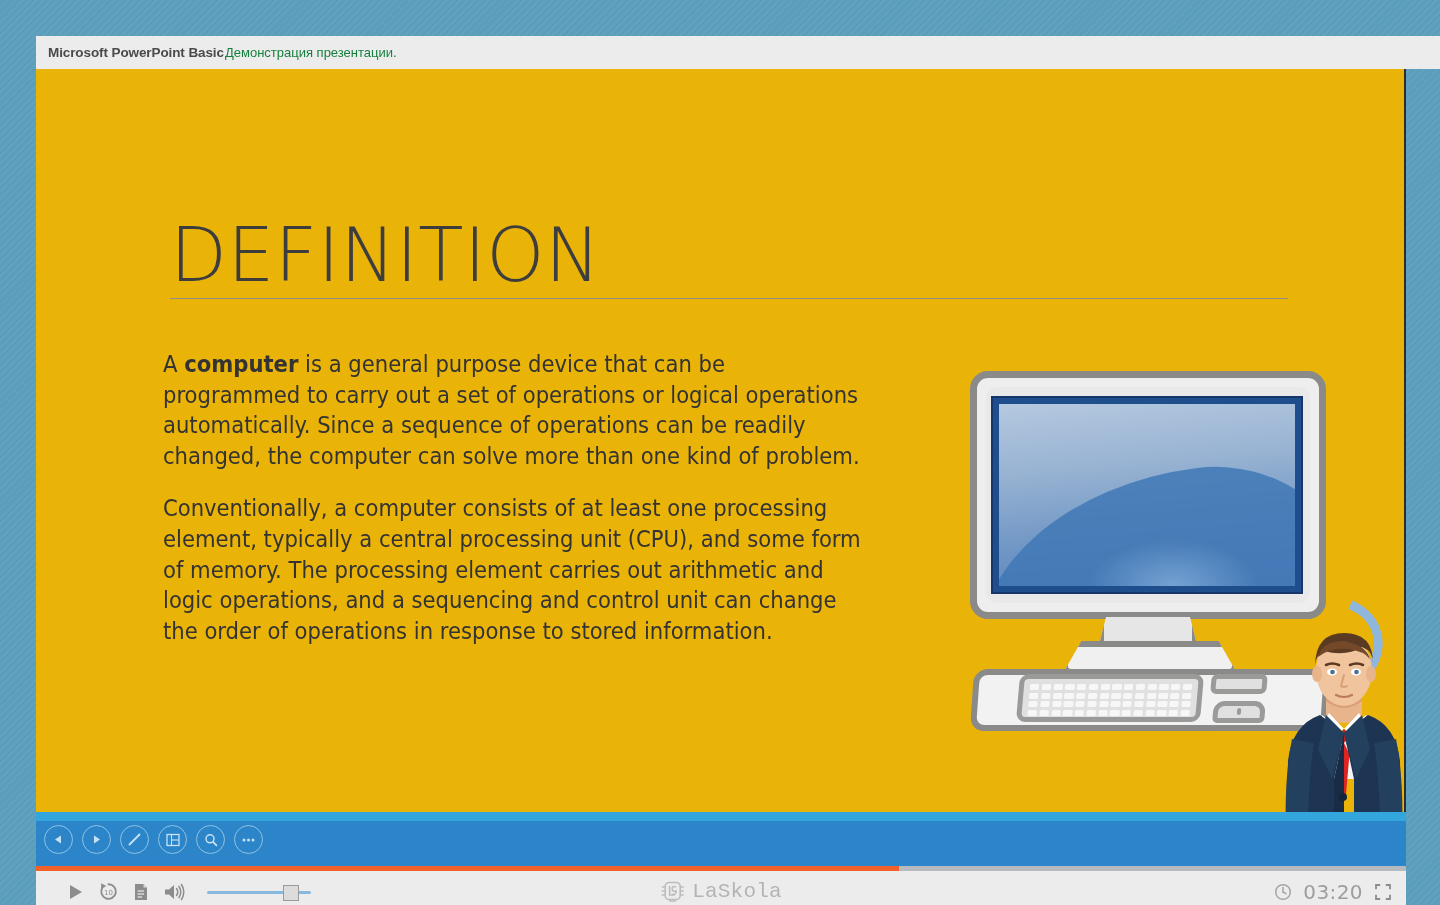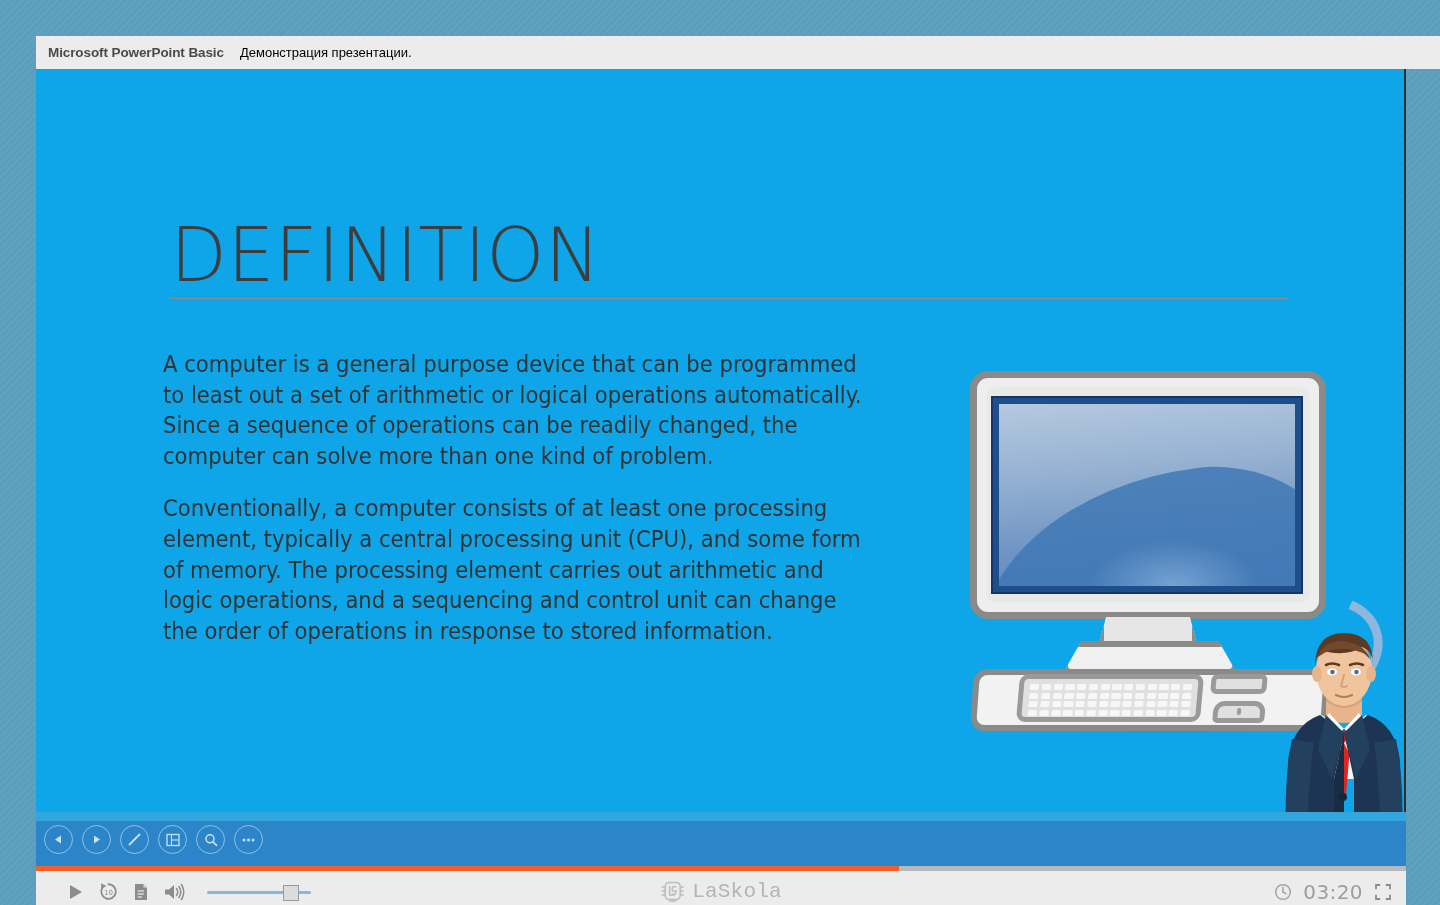--- a/index.html
+++ b/index.html
@@ -45,32 +45,32 @@
   }
   .header-title {
     font-size: 13.5px;
     font-weight: bold;
     color: #4a4a4a;
     letter-spacing: -0.1px;
   }
   .header-sub {
     font-size: 13px;
     font-weight: normal;
-    color: #000000;
-    margin-left: 16px;
+    color: #15803d;
+    margin-left: 1px;
   }
 
   
   .stage {
     position: absolute;
     left: 0;
     top: 33px;
     width: 1368px;
     height: 743px;
-    background: #0ea5e9;
+    background: #eab308;
     border-right: 2px solid #2e2e2e;
     overflow: hidden;
   }
 
   .slide-title {
     position: absolute;
     left: 134px;
     top: 143px;
     font-size: 74px;
     font-weight: 300;
@@ -95,21 +95,21 @@
     width: 700px;
     color: #333333;
     font-size: 23.5px;
     line-height: 30.6px;
     font-family: "DejaVu Sans", sans-serif;
     font-stretch: condensed;
   }
   .body-col p {
     margin: 0 0 22px 0;
   }
-  .body-col b { font-weight: normal; }
+  .body-col b { font-weight: bold; }
 
   
   .computer {
     position: absolute;
     left: 930px;
     top: 300px;
     width: 400px;
     height: 380px;
   }
   .comp-shadow {
@@ -429,21 +429,21 @@
     <span class="header-title">Microsoft PowerPoint Basic</span>
     <span class="header-sub">Демонстрация презентации.</span>
   </div>
 
   <div class="stage">
 
     <div class="slide-title">DEFINITION</div>
     <div class="title-rule"></div>
 
     <div class="body-col">
-      <p><span>A </span><b>computer</b><span> is a general purpose device that can be programmed to least out a set of arithmetic or logical operations automatically. Since a sequence of operations can be readily changed, the computer can solve more than one kind of problem.</span></p>
+      <p><span>A </span><b>computer</b><span> is a general purpose device that can be programmed to carry out a set of operations or logical operations automatically. Since a sequence of operations can be readily changed, the computer can solve more than one kind of problem.</span></p>
       <p>Conventionally, a computer consists of at least one processing element, typically a central processing unit (CPU), and some form of memory. The processing element carries out arithmetic and logic operations, and a sequencing and control unit can change the order of operations in response to stored information.</p>
     </div>
 
     <div class="computer">
       <div class="comp-shadow"></div>
       <div class="cable"></div>
       <div class="monitor-outer">
         <div class="monitor-inner"></div>
       </div>
       <div class="screen-frame">

